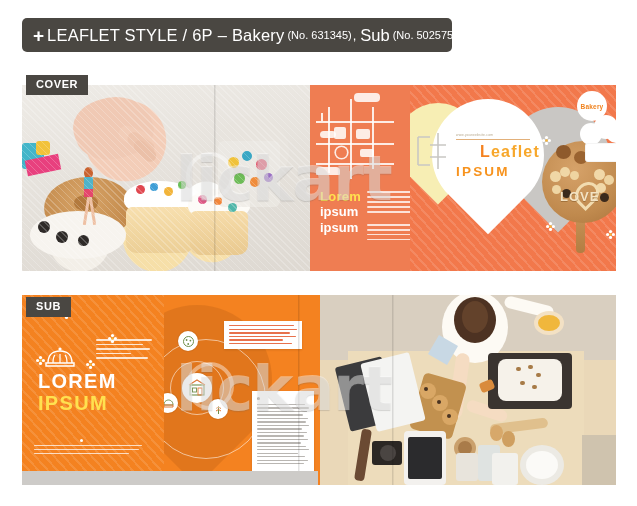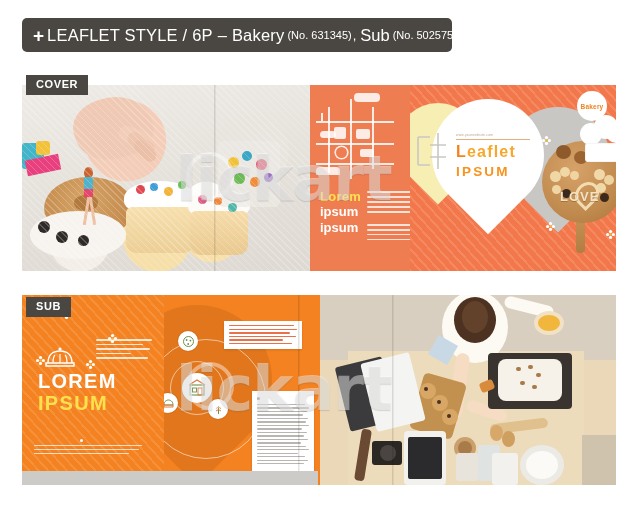--- a/index.html
+++ b/index.html
@@ -108,21 +108,21 @@
     left:22px;top:14px;width:112px;height:112px;background:#ffffff;
     transform:rotate(-45deg);z-index:4;
   }
   .drop-gray{
     left:96px;top:22px;width:104px;height:104px;background:#c9c7c4;
     transform:rotate(-45deg);z-index:3;
   }
   .hero-text{position:absolute;left:46px;top:48px;z-index:8;width:92px;}
   .hero-url{font-size:3.4px;color:#b7a98e;letter-spacing:.2px;margin-bottom:2px;}
   .hero-rule{height:1px;background:#e2b07a;width:74px;margin:2px 0 4px 0;}
-  .hero-leaflet{font-size:16px;font-weight:bold;color:#f7a72b;letter-spacing:1.2px;line-height:1;}
+  .hero-leaflet{font-size:16px;font-weight:bold;color:#f7a72b;letter-spacing:1.2px;line-height:1;margin-left:24px;}
   .hero-leaflet .cap{color:#f58220;}
   .hero-style{font-size:13.5px;font-weight:bold;color:#f7931e;letter-spacing:2.2px;margin-top:5px;line-height:1;}
   .hero-cross{
     position:absolute;left:6px;top:46px;width:34px;height:40px;z-index:7;
   }
   .bakery-badge{
     position:absolute;right:9px;top:6px;width:30px;height:30px;border-radius:50%;
     background:#fff;z-index:14;display:flex;align-items:center;justify-content:center;
     color:#f0821e;font-size:6.5px;font-weight:bold;letter-spacing:.2px;
   }

